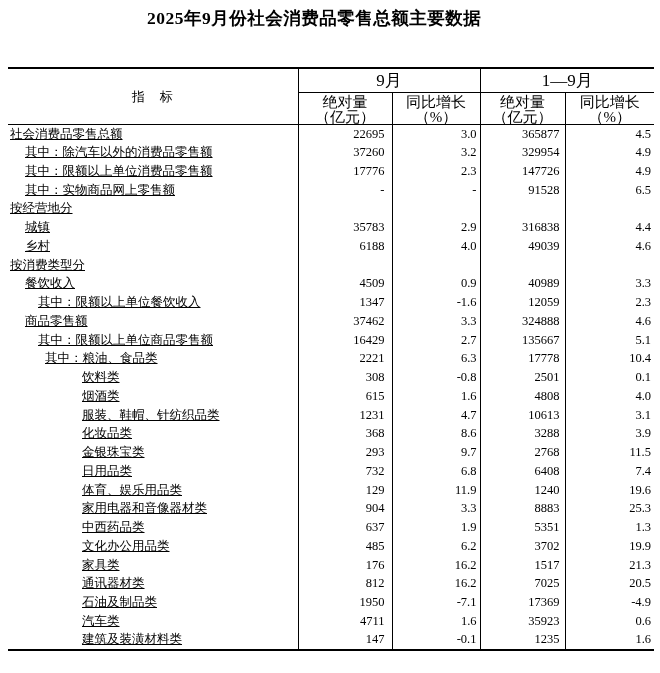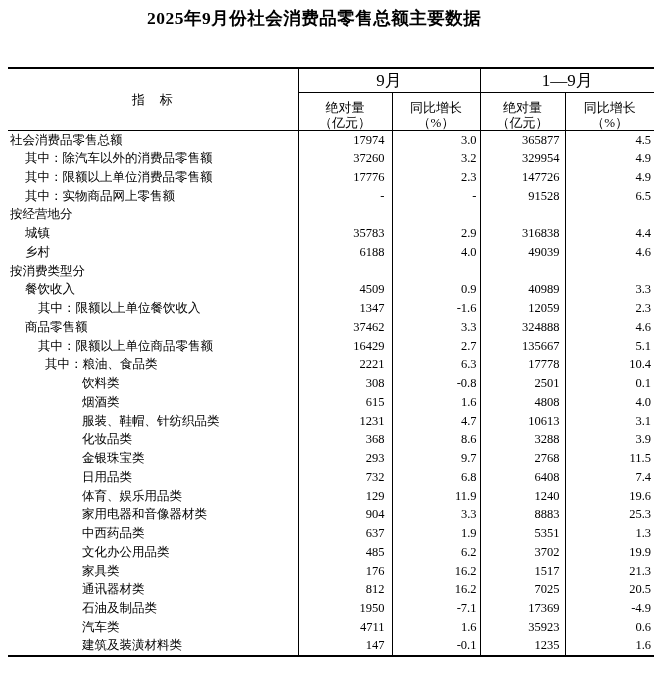--- a/index.html
+++ b/index.html
@@ -19,23 +19,23 @@
     border-collapse:collapse; table-layout:fixed;
     border-top:2.5px solid #000; border-bottom:2.5px solid #000;
   }
   col.c1 { width:290px; } col.c2 { width:94px; }
   col.c3 { width:88px; } col.c4 { width:85px; } col.c5 { width:89px; }
   th { font-weight:normal; text-align:center; vertical-align:middle; }
   .b-r { border-right:1px solid #000; }
   .b-b { border-bottom:1px solid #000; }
   .th-indicator { font-size:13px; letter-spacing:1px; }
   .th-group { height:22px; font-size:17px; }
-  .th-sub { height:31px; font-size:13px; line-height:14.5px; padding-top:8px; }
+  .th-sub { height:31px; font-size:15px; line-height:14.5px; padding-top:2px; }
   tbody td { height:18.75px; vertical-align:middle; font-size:12.5px; white-space:nowrap; }
-  td.cell-label { text-align:left; }
+  td.cell-label { text-align:left;text-decoration:underline; }
   td.cell-num  { text-align:right; }
   td.col-2 { padding-right:7px; }
   td.col-3 { padding-right:3px; }
   td.col-4 { padding-right:5px; }
   td.col-5 { padding-right:3px; }
   .ind-0 { padding-left:2px; }
   .ind-1 { padding-left:17px; }
   .ind-2 { padding-left:30px; }
   .ind-3 { padding-left:37px; }
   .ind-4 { padding-left:74px; }
@@ -80,21 +80,21 @@
       </th>
       <th class="th-sub b-b">
         <span>同比增长</span><br>
         <span>（%）</span>
       </th>
     </tr>
   </thead>
   <tbody>
       <tr>
         <td class="cell-label b-r ind-0">社会消费品零售总额</td>
-        <td class="cell-num col-2 b-r">17974</td>
+        <td class="cell-num col-2 b-r">22695</td>
         <td class="cell-num col-3 b-r">3.0</td>
         <td class="cell-num col-4 b-r">365877</td>
         <td class="cell-num col-5">4.5</td>
       </tr>
       <tr>
         <td class="cell-label b-r ind-1">其中：除汽车以外的消费品零售额</td>
         <td class="cell-num col-2 b-r">37260</td>
         <td class="cell-num col-3 b-r">3.2</td>
         <td class="cell-num col-4 b-r">329954</td>
         <td class="cell-num col-5">4.9</td>

